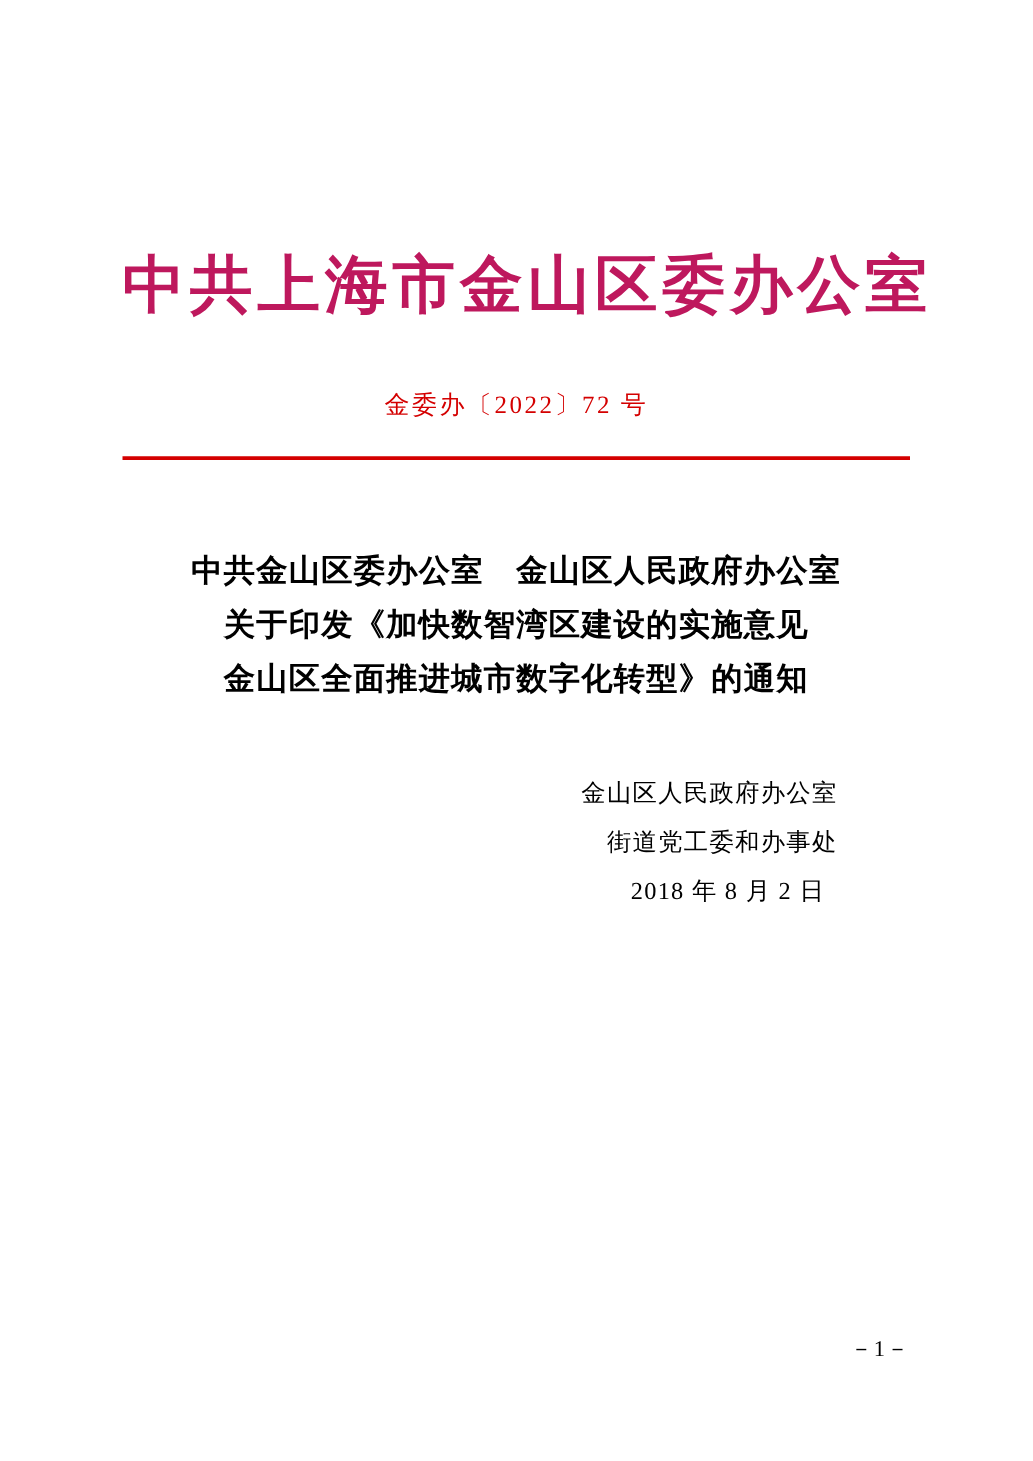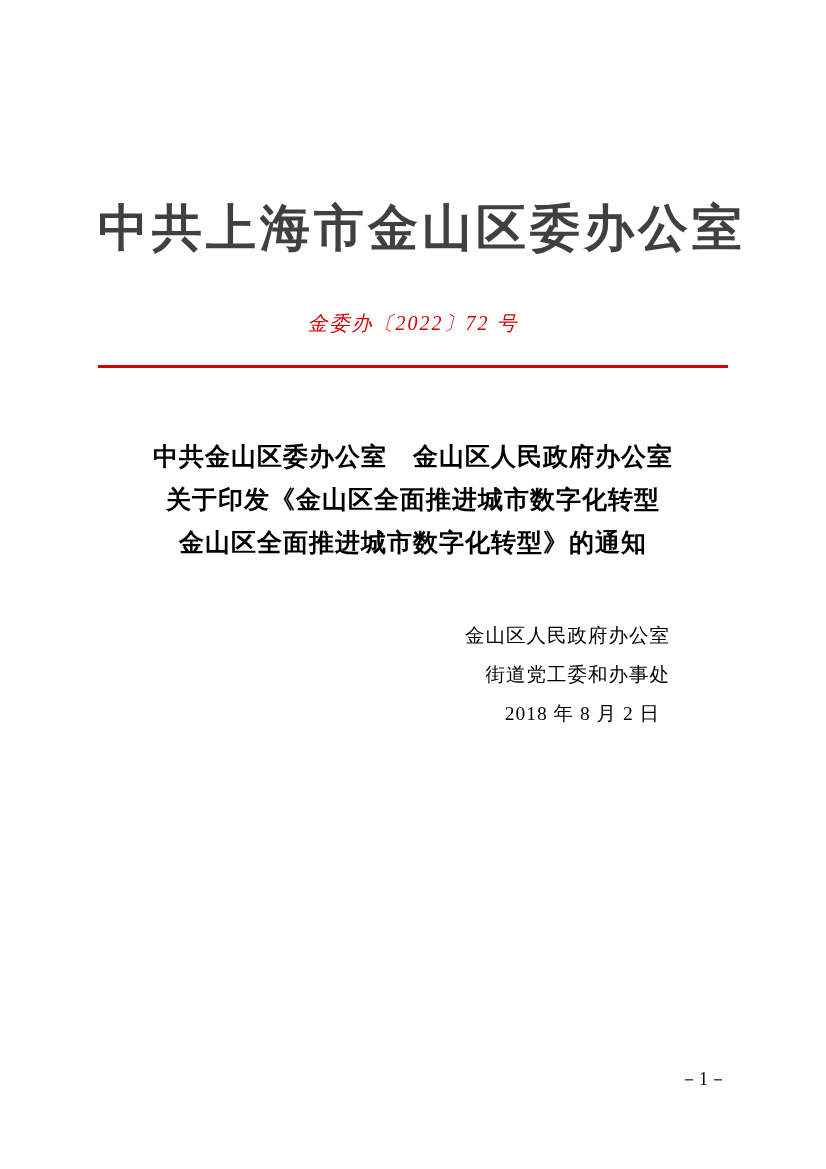--- a/index.html
+++ b/index.html
@@ -18,37 +18,36 @@
   .page {
     position: relative;
     width: 826px;
     height: 1169px;
     box-sizing: border-box;
     padding: 0 98px;
   }
   
   .letterhead {
     text-align: center;
-    color: #404040;
+    color: #be185d;
     font-weight: bold;
     font-size: 50px;
     letter-spacing: 4px;
     line-height: 1.2;
     padding-top: 198px;
     font-family: "DejaVu Serif", "Liberation Serif", serif;
     white-space: nowrap;
   }
   .doc-number {
     text-align: center;
     color: #d40000;
     font-size: 20px;
     letter-spacing: 2px;
     margin-top: 52px;
     font-family: "Liberation Serif", "DejaVu Serif", serif;
-    font-style: italic;
   }
   .red-rule {
     margin-top: 28px;
     height: 3px;
     background: #d40000;
     width: 100%;
   }
   
   .doc-title {
     margin-top: 67px;
@@ -99,21 +98,21 @@
 <div class="page">
 
   <div class="letterhead">中共上海市金山区委办公室</div>
 
   <div class="doc-number">金委办〔2022〕72 号</div>
 
   <div class="red-rule"></div>
 
   <div class="doc-title">
     <span class="tline">中共金山区委办公室　金山区人民政府办公室</span>
-    <span class="tline">关于印发《金山区全面推进城市数字化转型</span>
+    <span class="tline">关于印发《加快数智湾区建设的实施意见</span>
     <span class="tline">金山区全面推进城市数字化转型》的通知</span>
   </div>
 
 
   <div class="signature">
     <div>金山区人民政府办公室</div>
     <div>街道党工委和办事处</div>
     <div class="sig-date">2018 年 8 月 2 日</div>
   </div>
 

